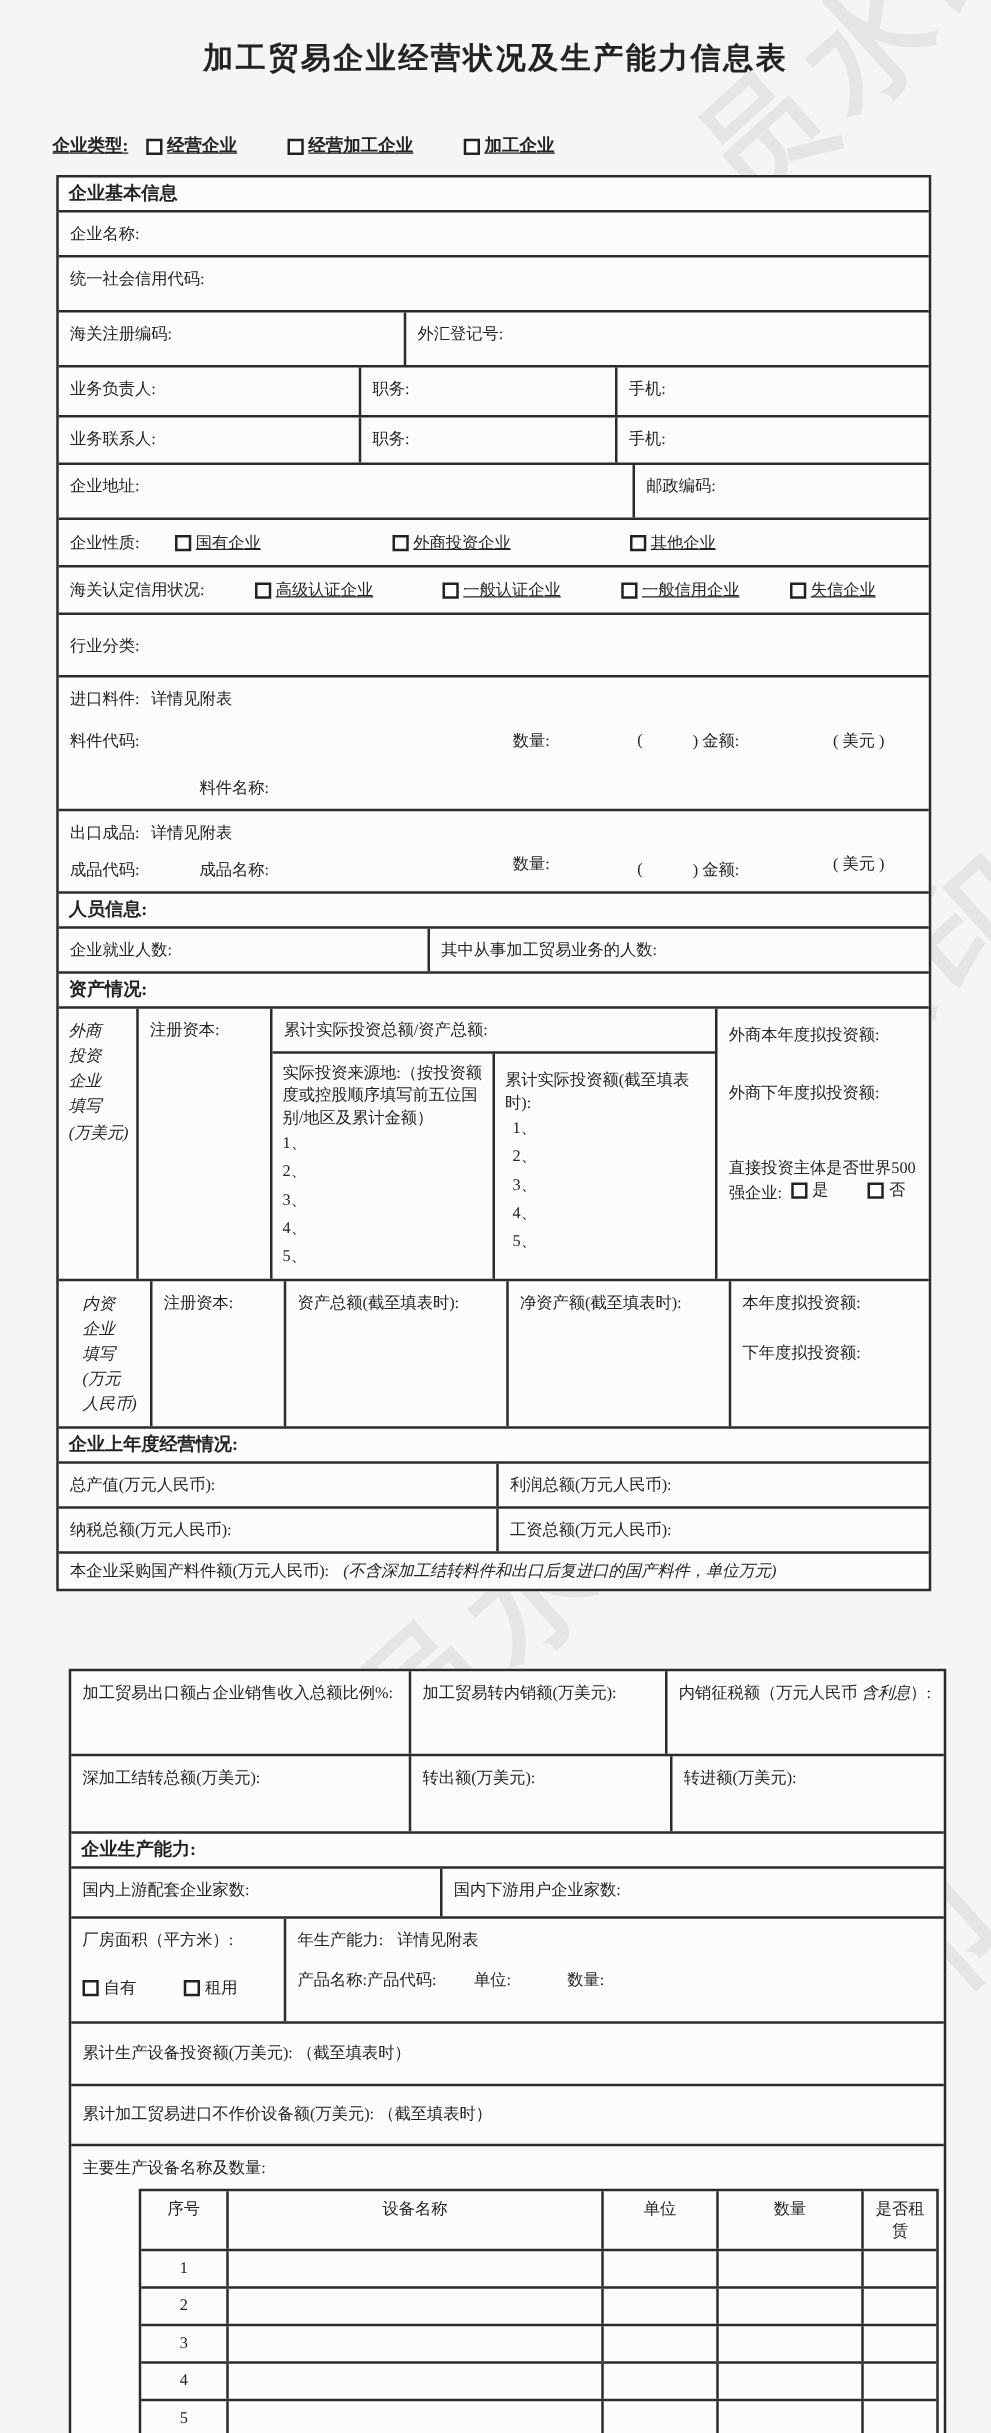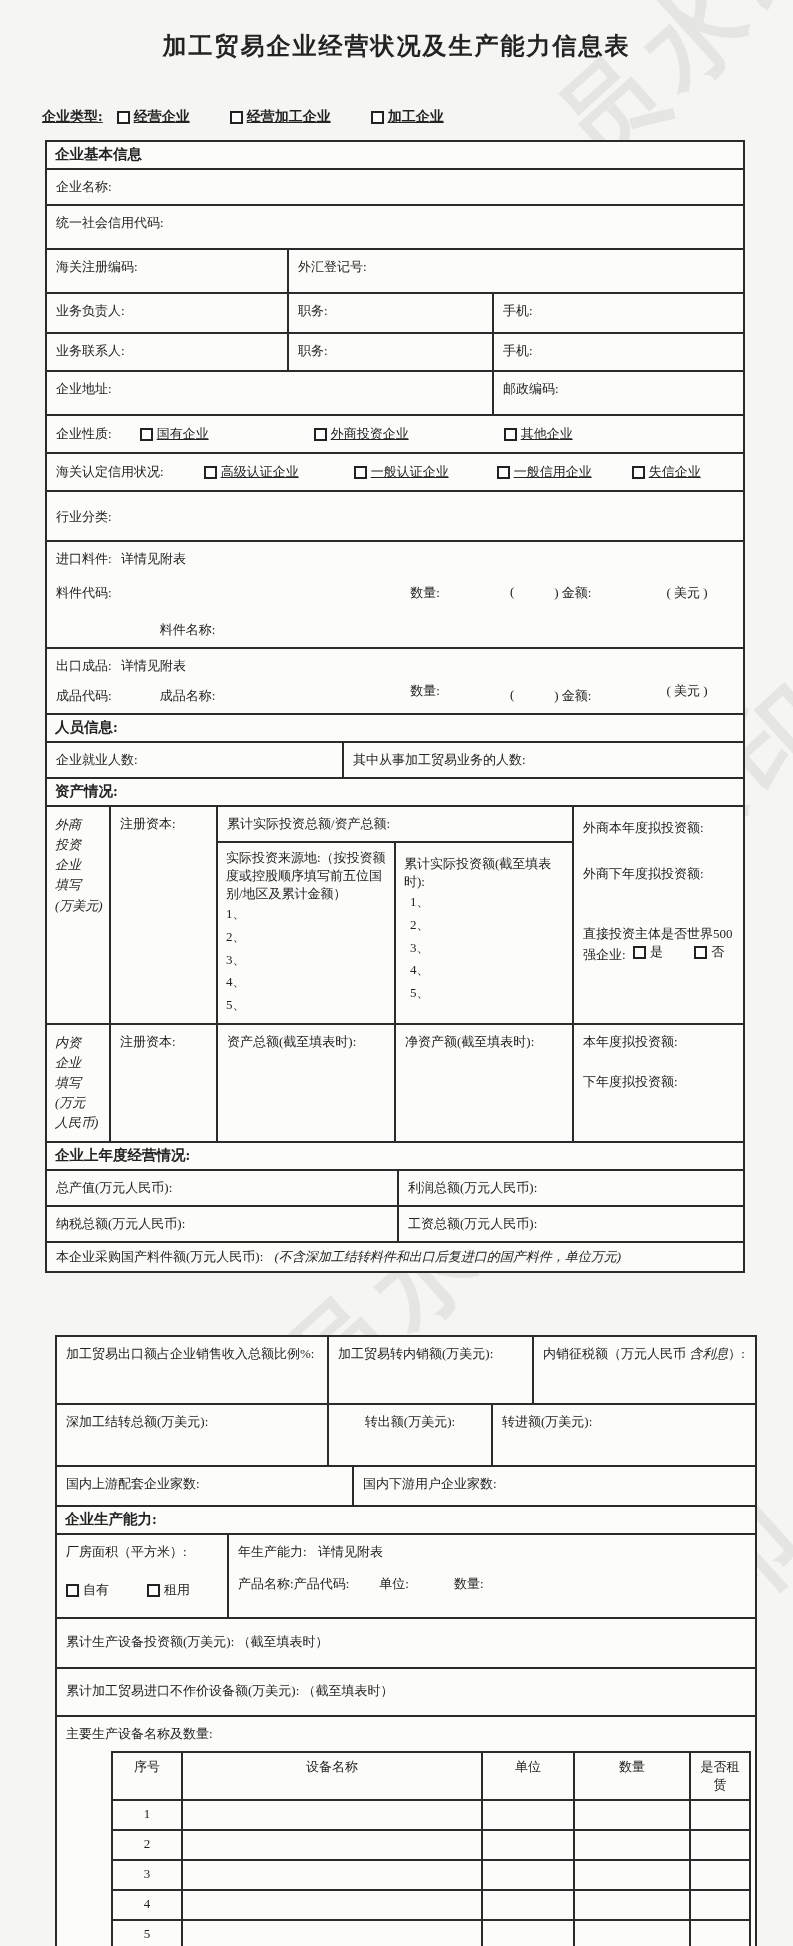--- a/index.html
+++ b/index.html
@@ -128,38 +128,38 @@
 
       <div class="r" style="min-height:34px;">
         <div class="c grow">企业名称:</div>
       </div>
 
       <div class="r" style="min-height:44px;">
         <div class="c grow">统一社会信用代码:</div>
       </div>
 
       <div class="r" style="min-height:44px;">
-        <div class="c" style="width:240px;">海关注册编码:</div>
+        <div class="c" style="width:276px;">海关注册编码:</div>
         <div class="c grow">外汇登记号:</div>
       </div>
 
 
       <div class="r" style="min-height:40px;">
         <div class="c" style="width:240px;">业务负责人:</div>
         <div class="c" style="width:205px;">职务:</div>
         <div class="c grow">手机:</div>
       </div>
 
       <div class="r" style="min-height:38px;">
         <div class="c" style="width:240px;">业务联系人:</div>
         <div class="c" style="width:205px;">职务:</div>
         <div class="c grow">手机:</div>
       </div>
 
-      <div class="r" style="min-height:44px;">
+      <div class="r" style="min-height:44px;gap:14px;">
         <div class="c" style="width:445px;">企业地址:</div>
         <div class="c grow">邮政编码:</div>
       </div>
 
       <div class="r" style="min-height:38px;">
         <div class="c grow opts">
           <span>企业性质:</span>
           <span class="opt" style="margin-left:28px;">
             <span class="cb"></span>
             <span class="ol">国有企业</span>
@@ -290,21 +290,21 @@
               <span>是</span>
             </span>
             <span class="opt" style="display:inline-flex;margin-left:28px;">
               <span class="cb"></span>
               <span>否</span>
             </span>
           </div>
         </div>
       </div>
 
-      <div class="r" style="min-height:96px;">
+      <div class="r" style="min-height:96px;padding-left:11px;">
         <div class="c sideLbl" style="width:62px;">内资
 企业
 填写
 (万元
 人民币)</div>
         <div class="c" style="width:107px;">注册资本:</div>
         <div class="c" style="width:178px;">资产总额(截至填表时):</div>
         <div class="c" style="width:178px;">净资产额(截至填表时):</div>
         <div class="c grow">
           <div>本年度拟投资额:</div>
@@ -340,31 +340,31 @@
       <div class="r" style="min-height:66px;">
         <div class="c" style="width:270px;">加工贸易出口额占企业销售收入总额比例%:</div>
         <div class="c" style="width:205px;">加工贸易转内销额(万美元):</div>
         <div class="c grow">
           <span>内销征税额（万元人民币</span><span class="ital"> 含利息</span><span>）:</span>
         </div>
       </div>
 
       <div class="r" style="min-height:62px;">
         <div class="c" style="width:270px;">深加工结转总额(万美元):</div>
-        <div class="c" style="width:164px;text-align:center;">转出额(万美元):</div>
+        <div class="c" style="width:209px;">转出额(万美元):</div>
         <div class="c grow">转进额(万美元):</div>
+      </div>
+
+      <div class="r">
+        <div class="c sec grow">企业生产能力:</div>
       </div>
 
       <div class="r" style="min-height:40px;">
         <div class="c" style="width:295px;">国内上游配套企业家数:</div>
         <div class="c grow">国内下游用户企业家数:</div>
-      </div>
-
-      <div class="r">
-        <div class="c sec grow">企业生产能力:</div>
       </div>
 
       <div class="r" style="min-height:84px;">
         <div class="c" style="width:170px;">
           <div>厂房面积（平方米）:</div>
           <div style="display:flex;margin-top:20px;">
             <span class="opt">
               <span class="cb"></span>
               <span>自有</span>
             </span>

